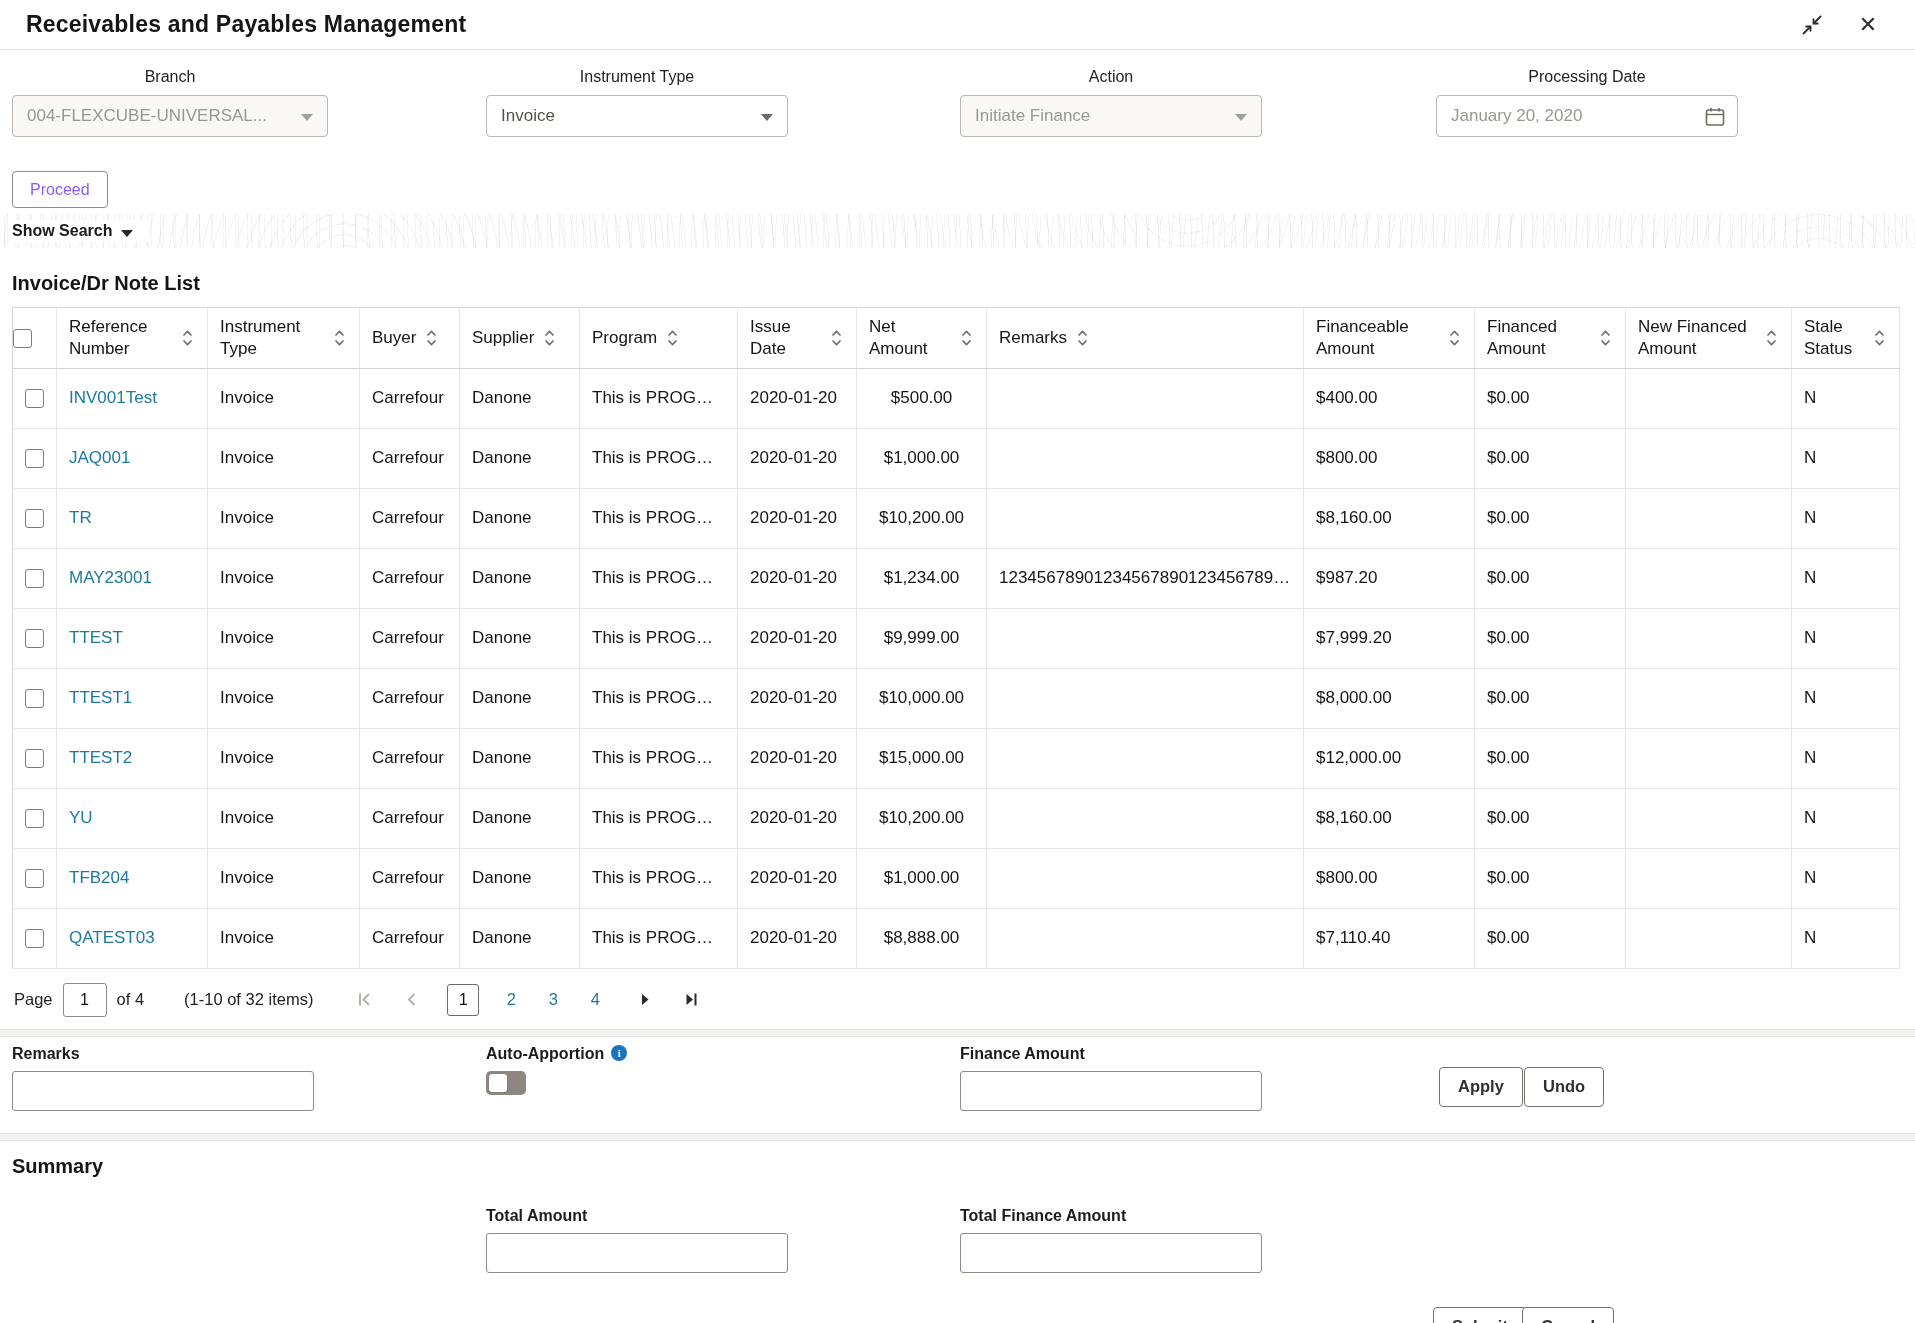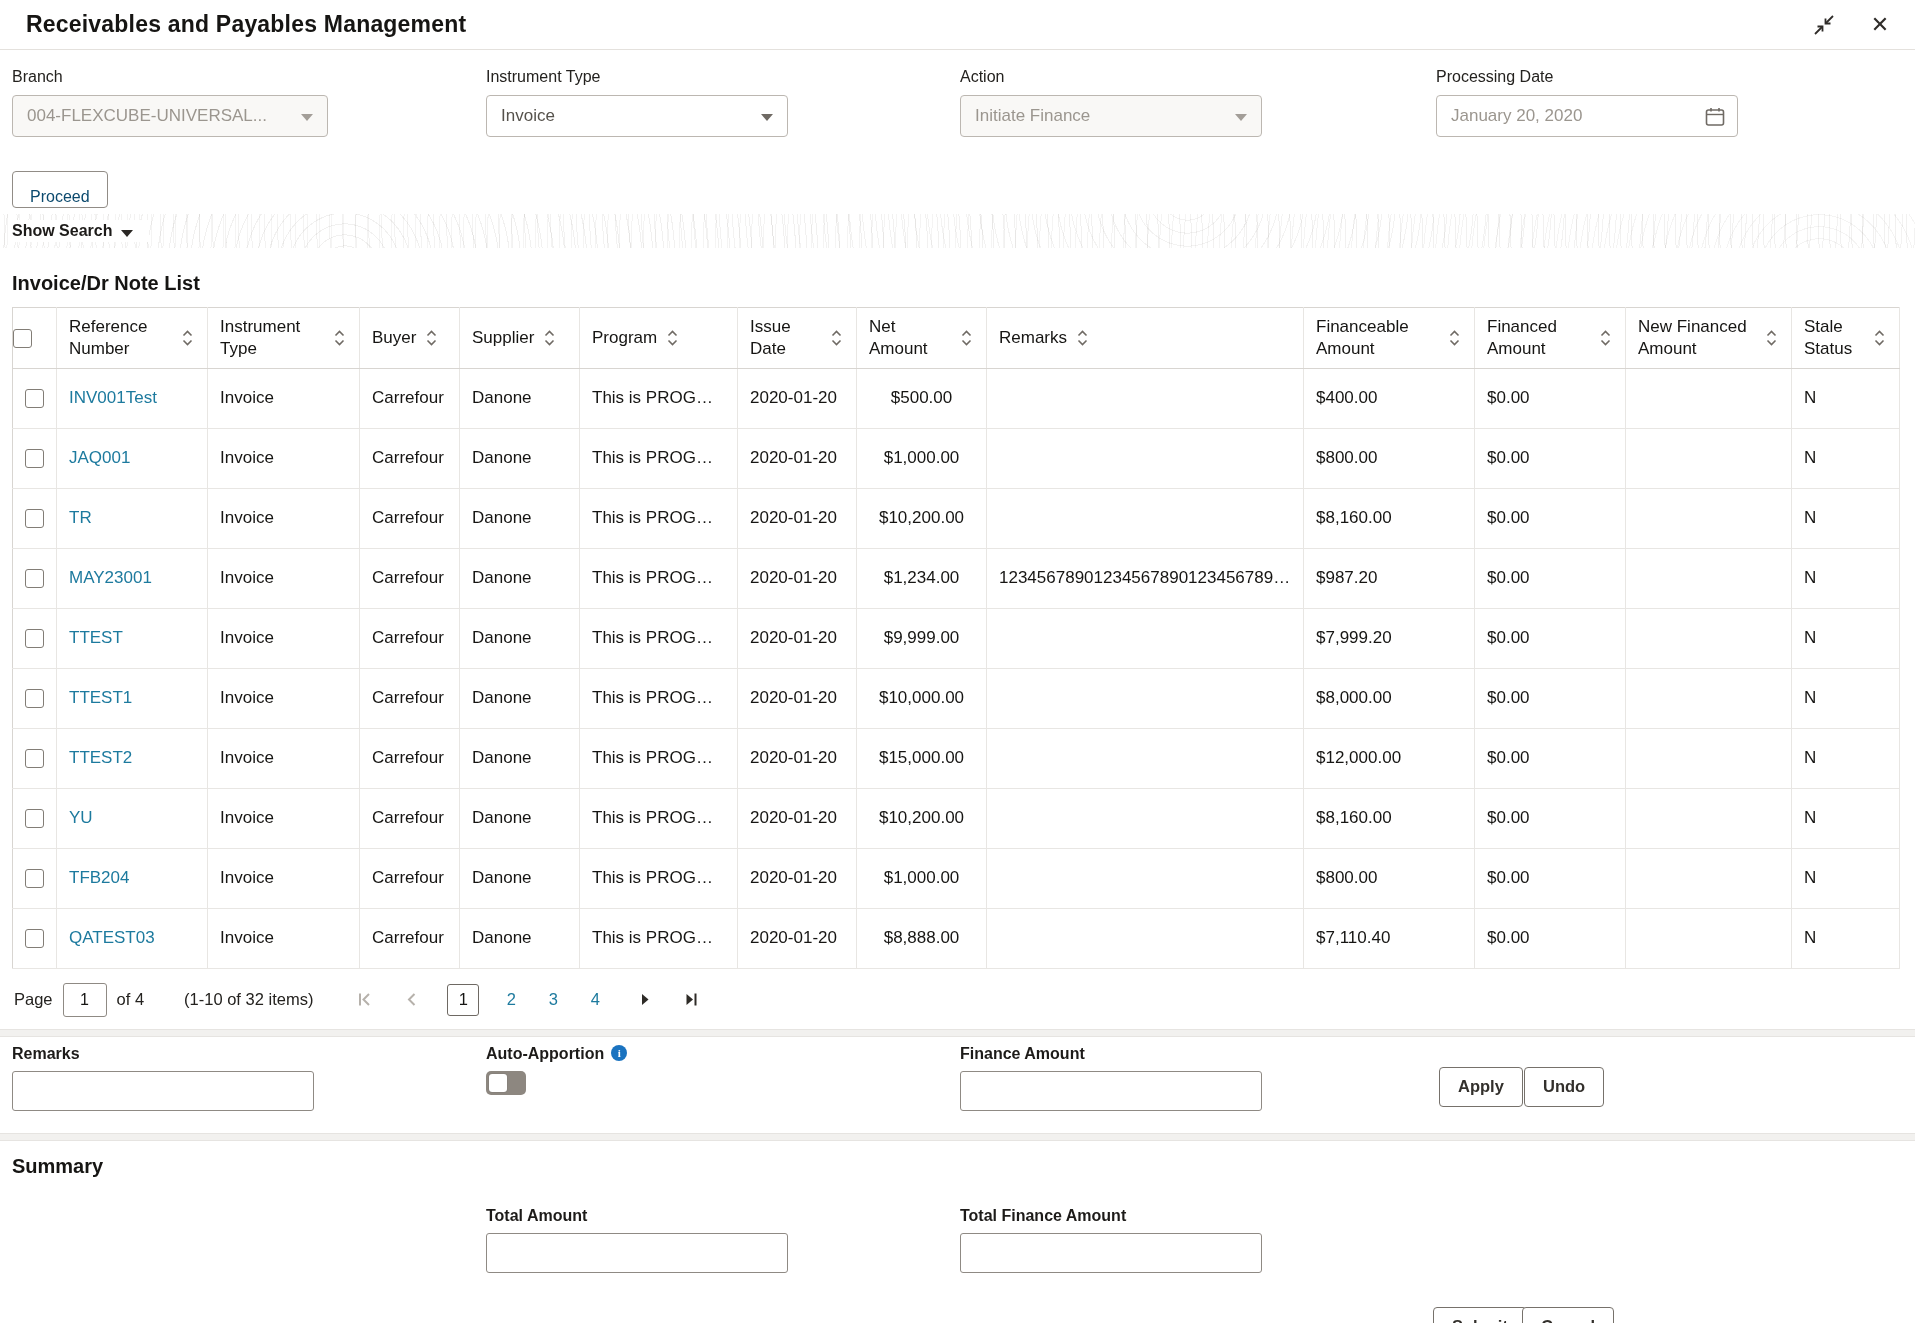--- a/index.html
+++ b/index.html
@@ -5,42 +5,42 @@
   * { box-sizing: border-box; }
   html,body { margin:0; padding:0; }
   body {
     width:1915px; height:1323px; overflow:hidden; background:#ffffff;
     font-family:"Liberation Sans","DejaVu Sans",sans-serif; color:#161513;
     position:relative;
   }
 
   
   .titlebar{height:50px; display:flex; justify-content:space-between; align-items:center;
-    padding:0 22px 0 26px; border-bottom:1px solid #e4e1dd;}
+    padding:0 34px 0 26px; border-bottom:1px solid #e4e1dd;}
   .titlebar h1{font-size:23px; font-weight:700; margin:0; letter-spacing:.2px;}
   .win-icons{display:flex; gap:30px; align-items:center;}
   .win-icons .icon{width:26px; height:26px; display:flex; align-items:center; justify-content:center; cursor:pointer; color:#2f2c29;}
   .close-glyph{font-size:22px; line-height:1; color:#2f2c29;}
 
   
   .filters{position:relative; height:200px;}
   .fblock{position:absolute; top:18px;}
   .f1{left:12px; width:316px;} .f2{left:486px; width:302px;} .f3{left:960px; width:302px;} .f4{left:1436px; width:302px;}
-  .field-label{display:block; font-size:16px; color:#24221f; margin-bottom:9px;}
+  .field-label{display:block; font-size:16px; color:#24221f; margin-bottom:9px;text-align:center;}
   .selectbox{position:relative; height:42px; border:1px solid #bcb7b1; border-radius:4px;
     display:flex; align-items:center; padding:0 36px 0 14px; font-size:17px; background:#fff; cursor:pointer;}
   .selectbox.disabled{background:#f9f8f6; color:#9b968f; cursor:default;}
   .selectbox .val{white-space:nowrap; overflow:hidden; text-overflow:ellipsis;}
   .caret{position:absolute; right:14px; top:18px; width:0; height:0;
     border-left:6px solid transparent; border-right:6px solid transparent; border-top:7px solid #6f6a64;}
   .caret.light{border-top-color:#a39e98;}
   .datebox{color:#9b968f;}
   .cal-icon{position:absolute; right:10px; top:9px;}
-  .proceed-btn{position:absolute; left:12px; top:121px; height:37px; padding:16px 17px;
-    background:#fff; border:1px solid #918c86; border-radius:4px; font-size:16px; color:#0c4a6e;
+  .proceed-btn{position:absolute; left:12px; top:121px; height:37px; padding:8px 17px;
+    background:#fff; border:1px solid #918c86; border-radius:4px; font-size:16px; color:#8b5cf6;
     font-family:inherit; cursor:pointer;}
   .pattern-band{position:absolute; left:0; right:0; top:164px; height:34px;
     background:
       repeating-radial-gradient(circle at 18% 160%, rgba(120,113,106,0.10) 0 1px, transparent 1px 11px),
       repeating-radial-gradient(circle at 62% -60%, rgba(120,113,106,0.09) 0 1px, transparent 1px 13px),
       repeating-radial-gradient(circle at 95% 180%, rgba(120,113,106,0.08) 0 1px, transparent 1px 12px);}
   .show-search{position:absolute; left:12px; top:170px; z-index:2; background:#fff; padding:2px 16px 2px 0;
     display:inline-flex; align-items:center; gap:9px; font-size:16px; font-weight:600; color:#1d1b19; cursor:pointer;}
   .show-search .tri{width:0; height:0; border-left:6px solid transparent; border-right:6px solid transparent;
     border-top:7px solid #2a2724; margin-top:4px;}

